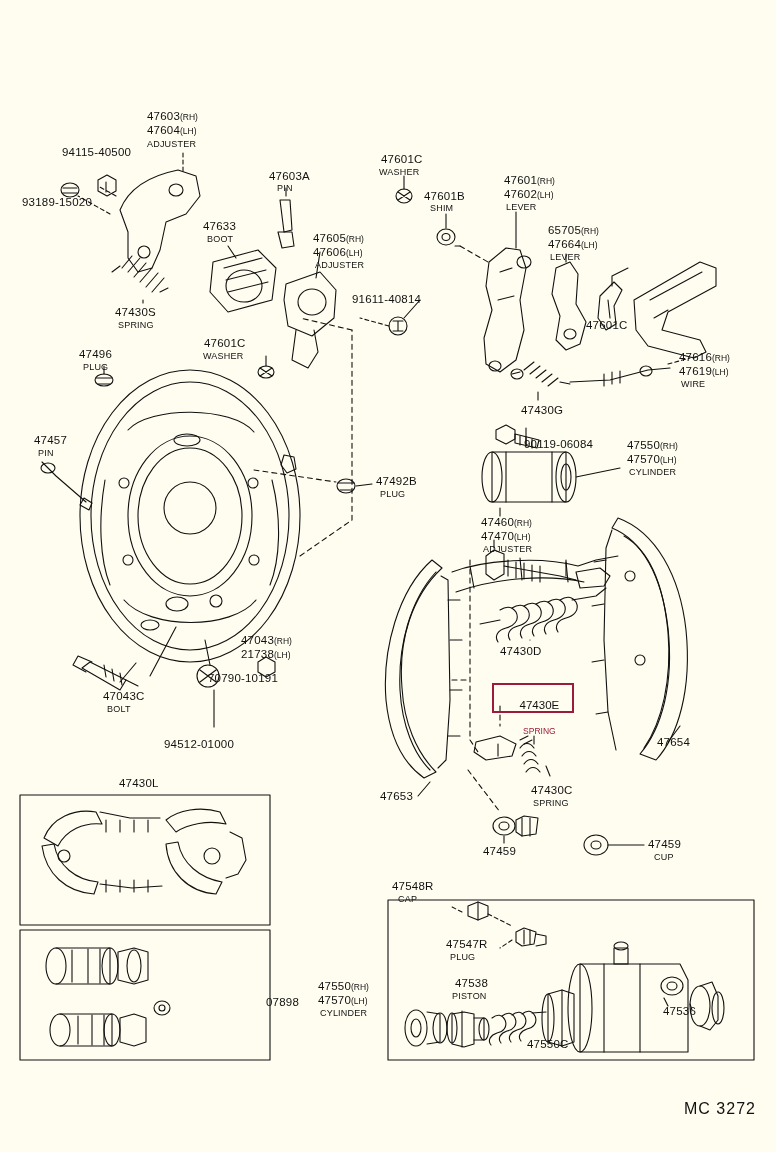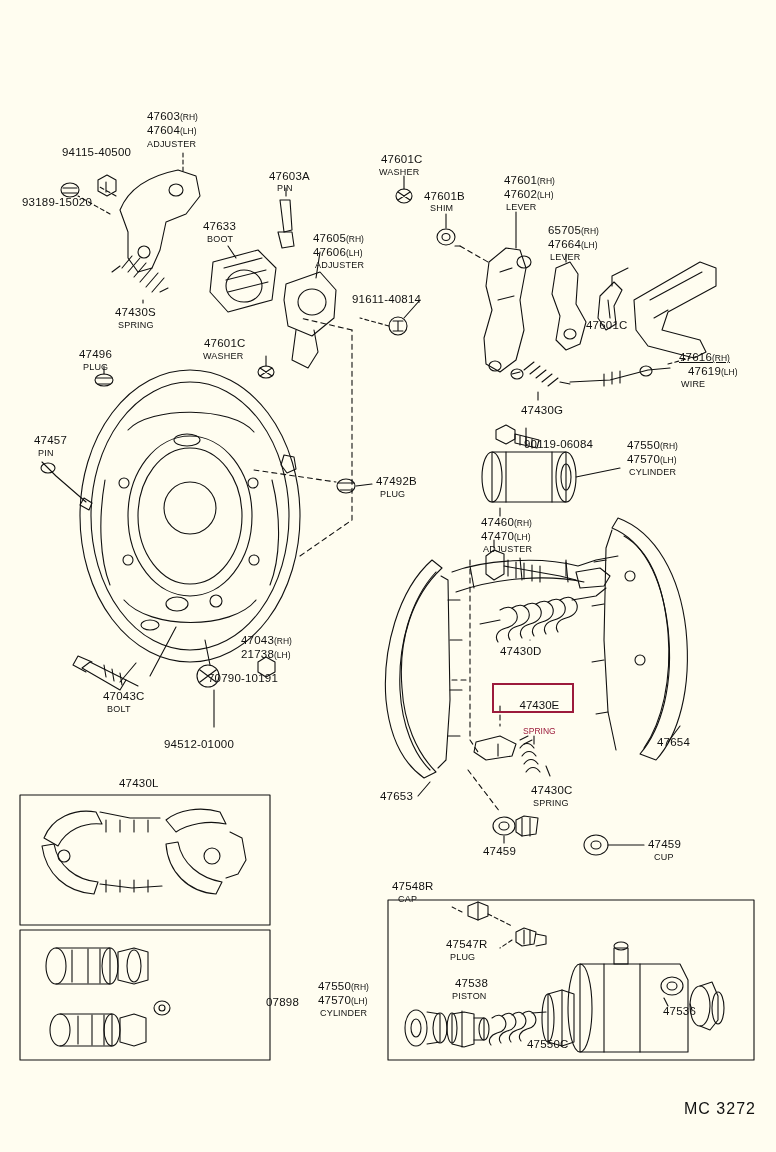--- a/index.html
+++ b/index.html
@@ -372,22 +372,22 @@
   <div class="lbl" style="left:313px; top:246px;"><span>47606</span><span class="sub">(LH)</span></div>
   <div class="lbl small" style="left:315px; top:260px;"><span>ADJUSTER</span></div>
 
   <div class="lbl" style="left:352px; top:293px;"><span>91611-40814</span></div>
 
   <div class="lbl" style="left:115px; top:306px;"><span>47430S</span></div>
   <div class="lbl small" style="left:118px; top:320px;"><span>SPRING</span></div>
 
   <div class="lbl" style="left:586px; top:319px;"><span>47601C</span></div>
 
-  <div class="lbl" style="left:679px; top:351px;text-decoration:underline;"><span>47616</span><span class="sub">(RH)</span></div>
-  <div class="lbl" style="left:679px; top:365px;margin-left:9px;"><span>47619</span><span class="sub">(LH)</span></div>
+  <div class="lbl" style="left:679px; top:351px;"><span>47616</span><span class="sub">(RH)</span></div>
+  <div class="lbl" style="left:679px; top:365px;"><span>47619</span><span class="sub">(LH)</span></div>
   <div class="lbl small" style="left:681px; top:379px;"><span>WIRE</span></div>
 
   <div class="lbl" style="left:79px; top:348px;"><span>47496</span></div>
   <div class="lbl small" style="left:83px; top:362px;"><span>PLUG</span></div>
 
   <div class="lbl" style="left:204px; top:337px;"><span>47601C</span></div>
   <div class="lbl small" style="left:203px; top:351px;"><span>WASHER</span></div>
 
   <div class="lbl" style="left:521px; top:404px;"><span>47430G</span></div>
   <div class="lbl" style="left:524px; top:438px;"><span>90119-06084</span></div>

